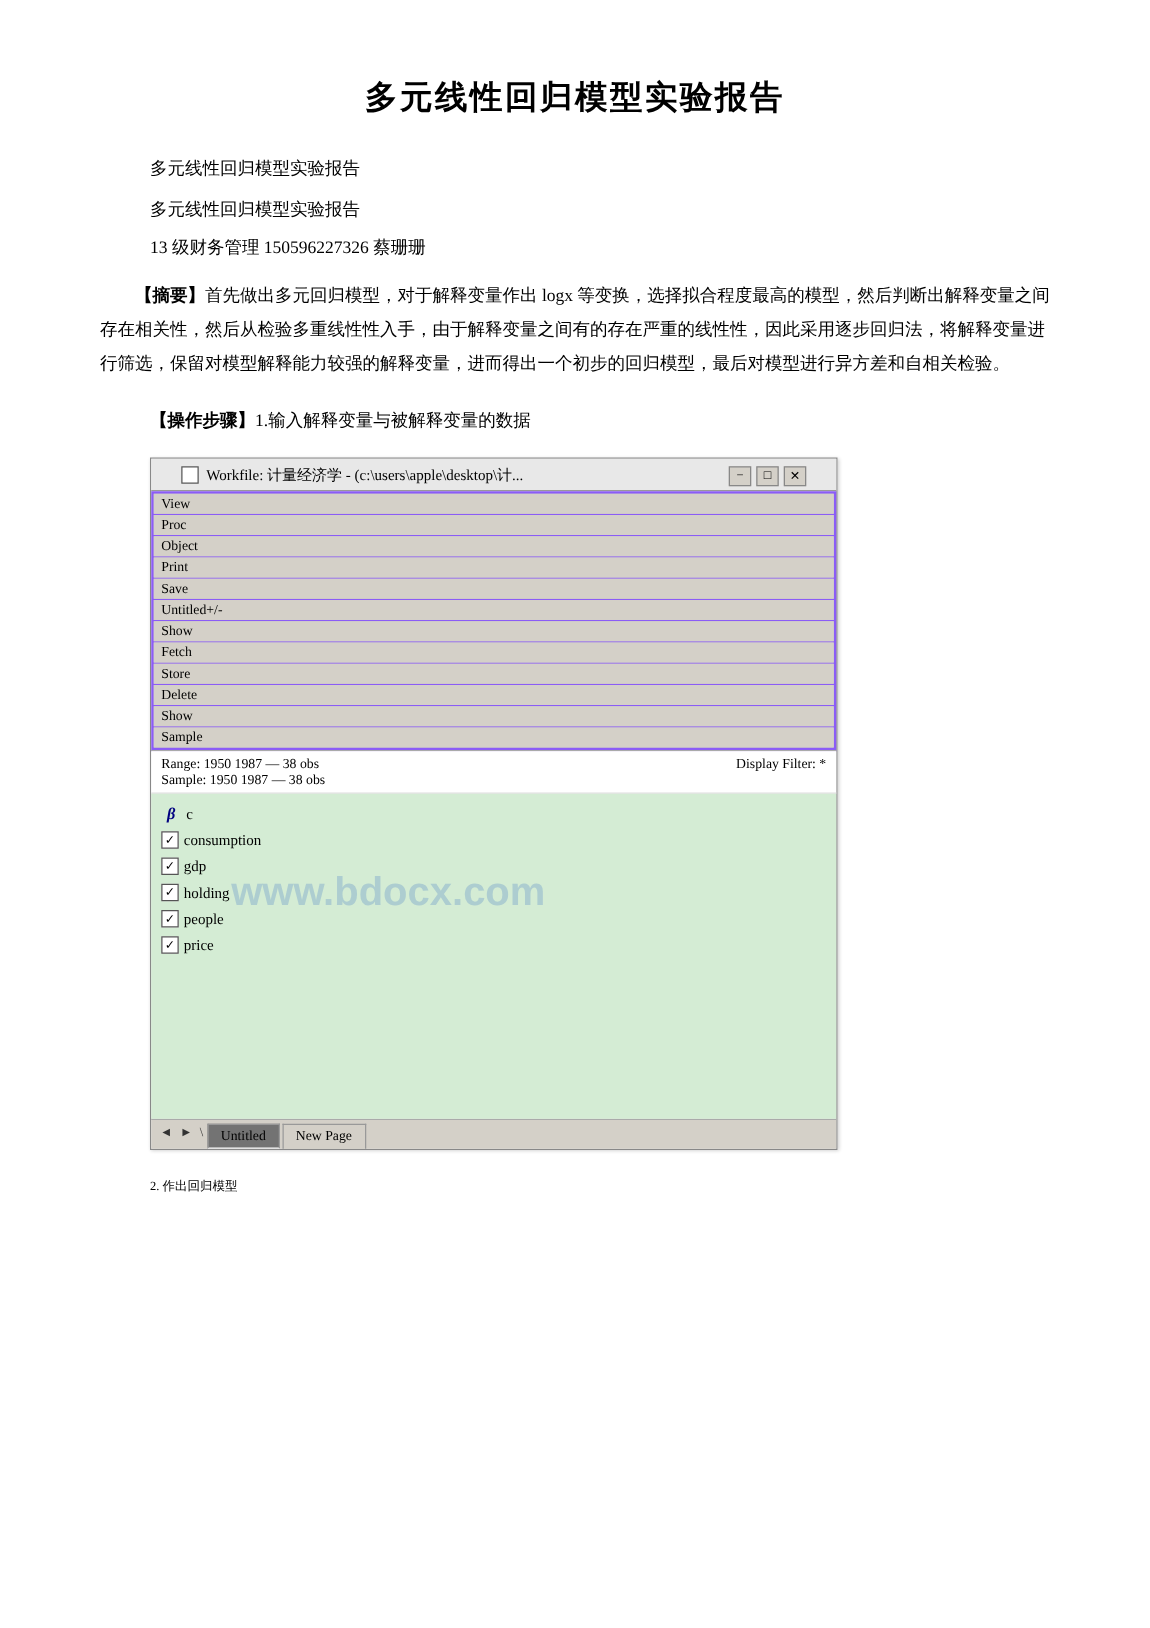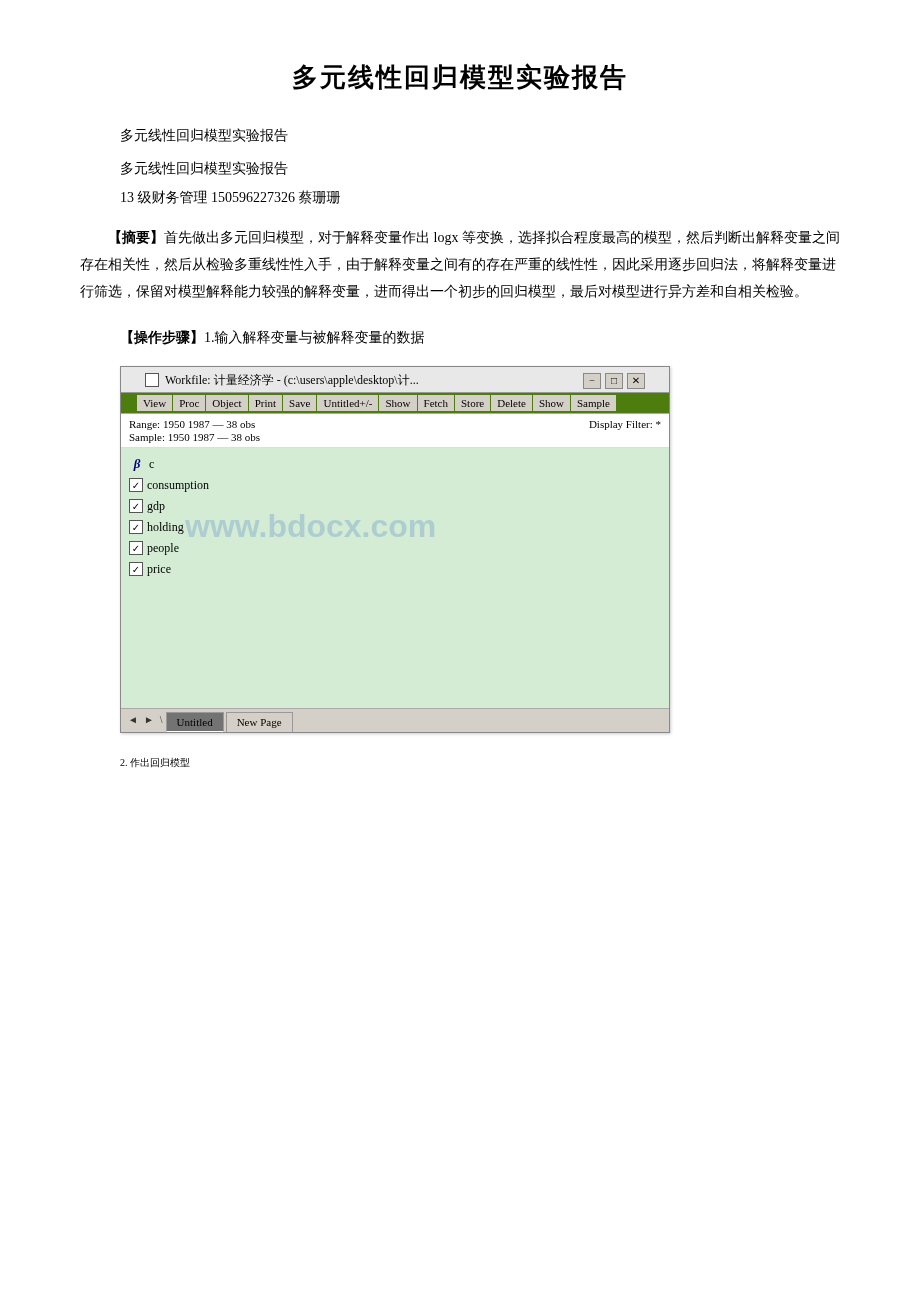--- a/index.html
+++ b/index.html
@@ -110,26 +110,27 @@
       background: #d4d0c8;
       display: flex;
       align-items: center;
       justify-content: center;
       font-size: 10px;
       cursor: pointer;
       color: #000;
     }
 
     .window-menubar {
-      background: #4d7c0f;
+      background: #8b5cf6;
       display: flex;
       flex-wrap: wrap;
-      padding: 2px 16px;
+      padding: 2px 2px;
       border-bottom: 1px solid #aaa;
       gap: 1px;
+      flex-direction: column;
     }
 
     .menu-item {
       font-size: 11px;
       padding: 1px 5px;
       border: 1px solid #d4d0c8;
       cursor: pointer;
       white-space: nowrap;
       background: #d4d0c8;
     }

